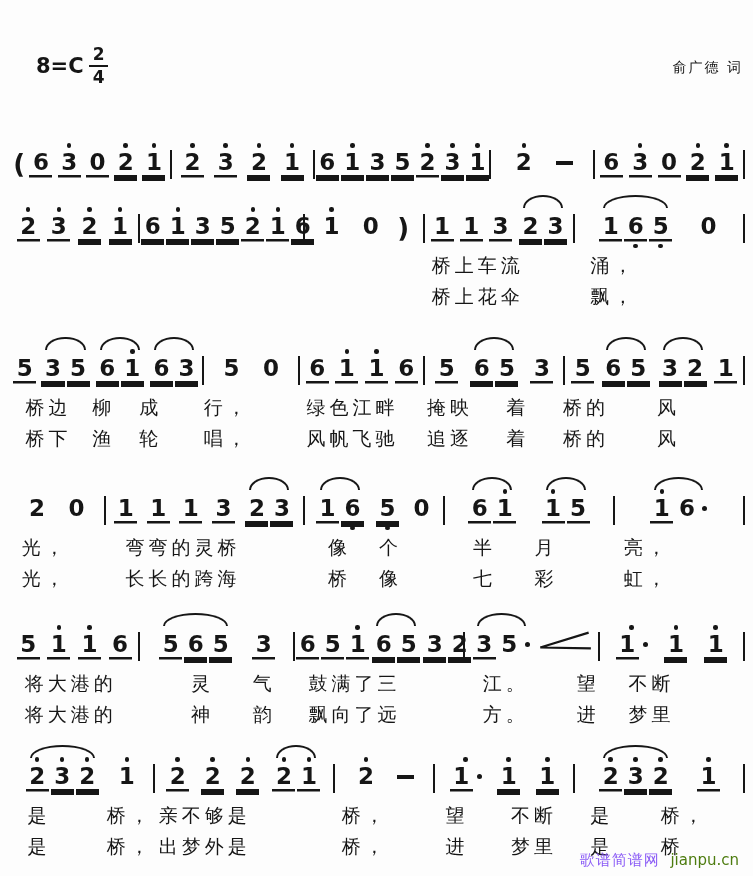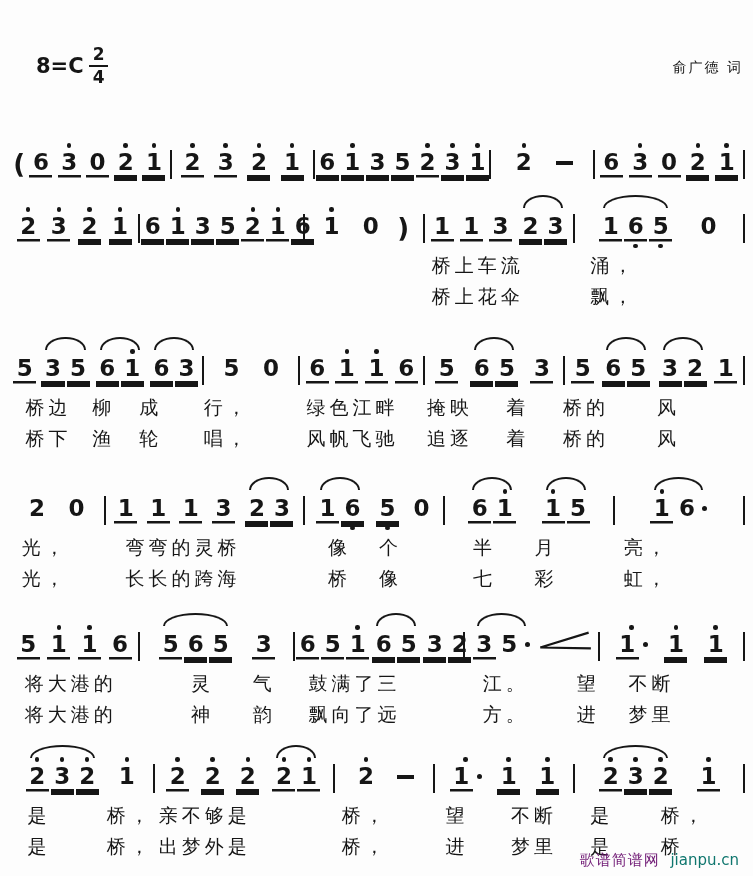--- a/index.html
+++ b/index.html
@@ -59,22 +59,22 @@
     border-radius:50% 50% 0 0 / 100% 100% 0 0;
   }
   .cresc { margin-top:10px; }
   .cresc svg { display:block; transform:rotate(-8deg); }
 
   .lyric-row { position:relative; height:27px; margin-top:4px; font-size:19px; }
   .lyric-seg { position:absolute; top:0; white-space:nowrap; letter-spacing:4px; line-height:1.2; }
 
   
   footer { position:absolute; bottom:6px; right:14px; font-size:15px; }
-  .wm-name { color:#701a75; letter-spacing:1px; }
-  .wm-url { color:#0f766e; margin-left:6px; font-family:"DejaVu Sans", sans-serif; }
+  .wm-name { color:#8b5cf6; letter-spacing:1px; }
+  .wm-url { color:#4d7c0f; margin-left:6px; font-family:"DejaVu Sans", sans-serif; }
 </style>
 </head>
 <body>
 
 <div class="page">
 
   <header>
     <div class="keysig">
       <span>8=C</span>
       <span class="frac">

